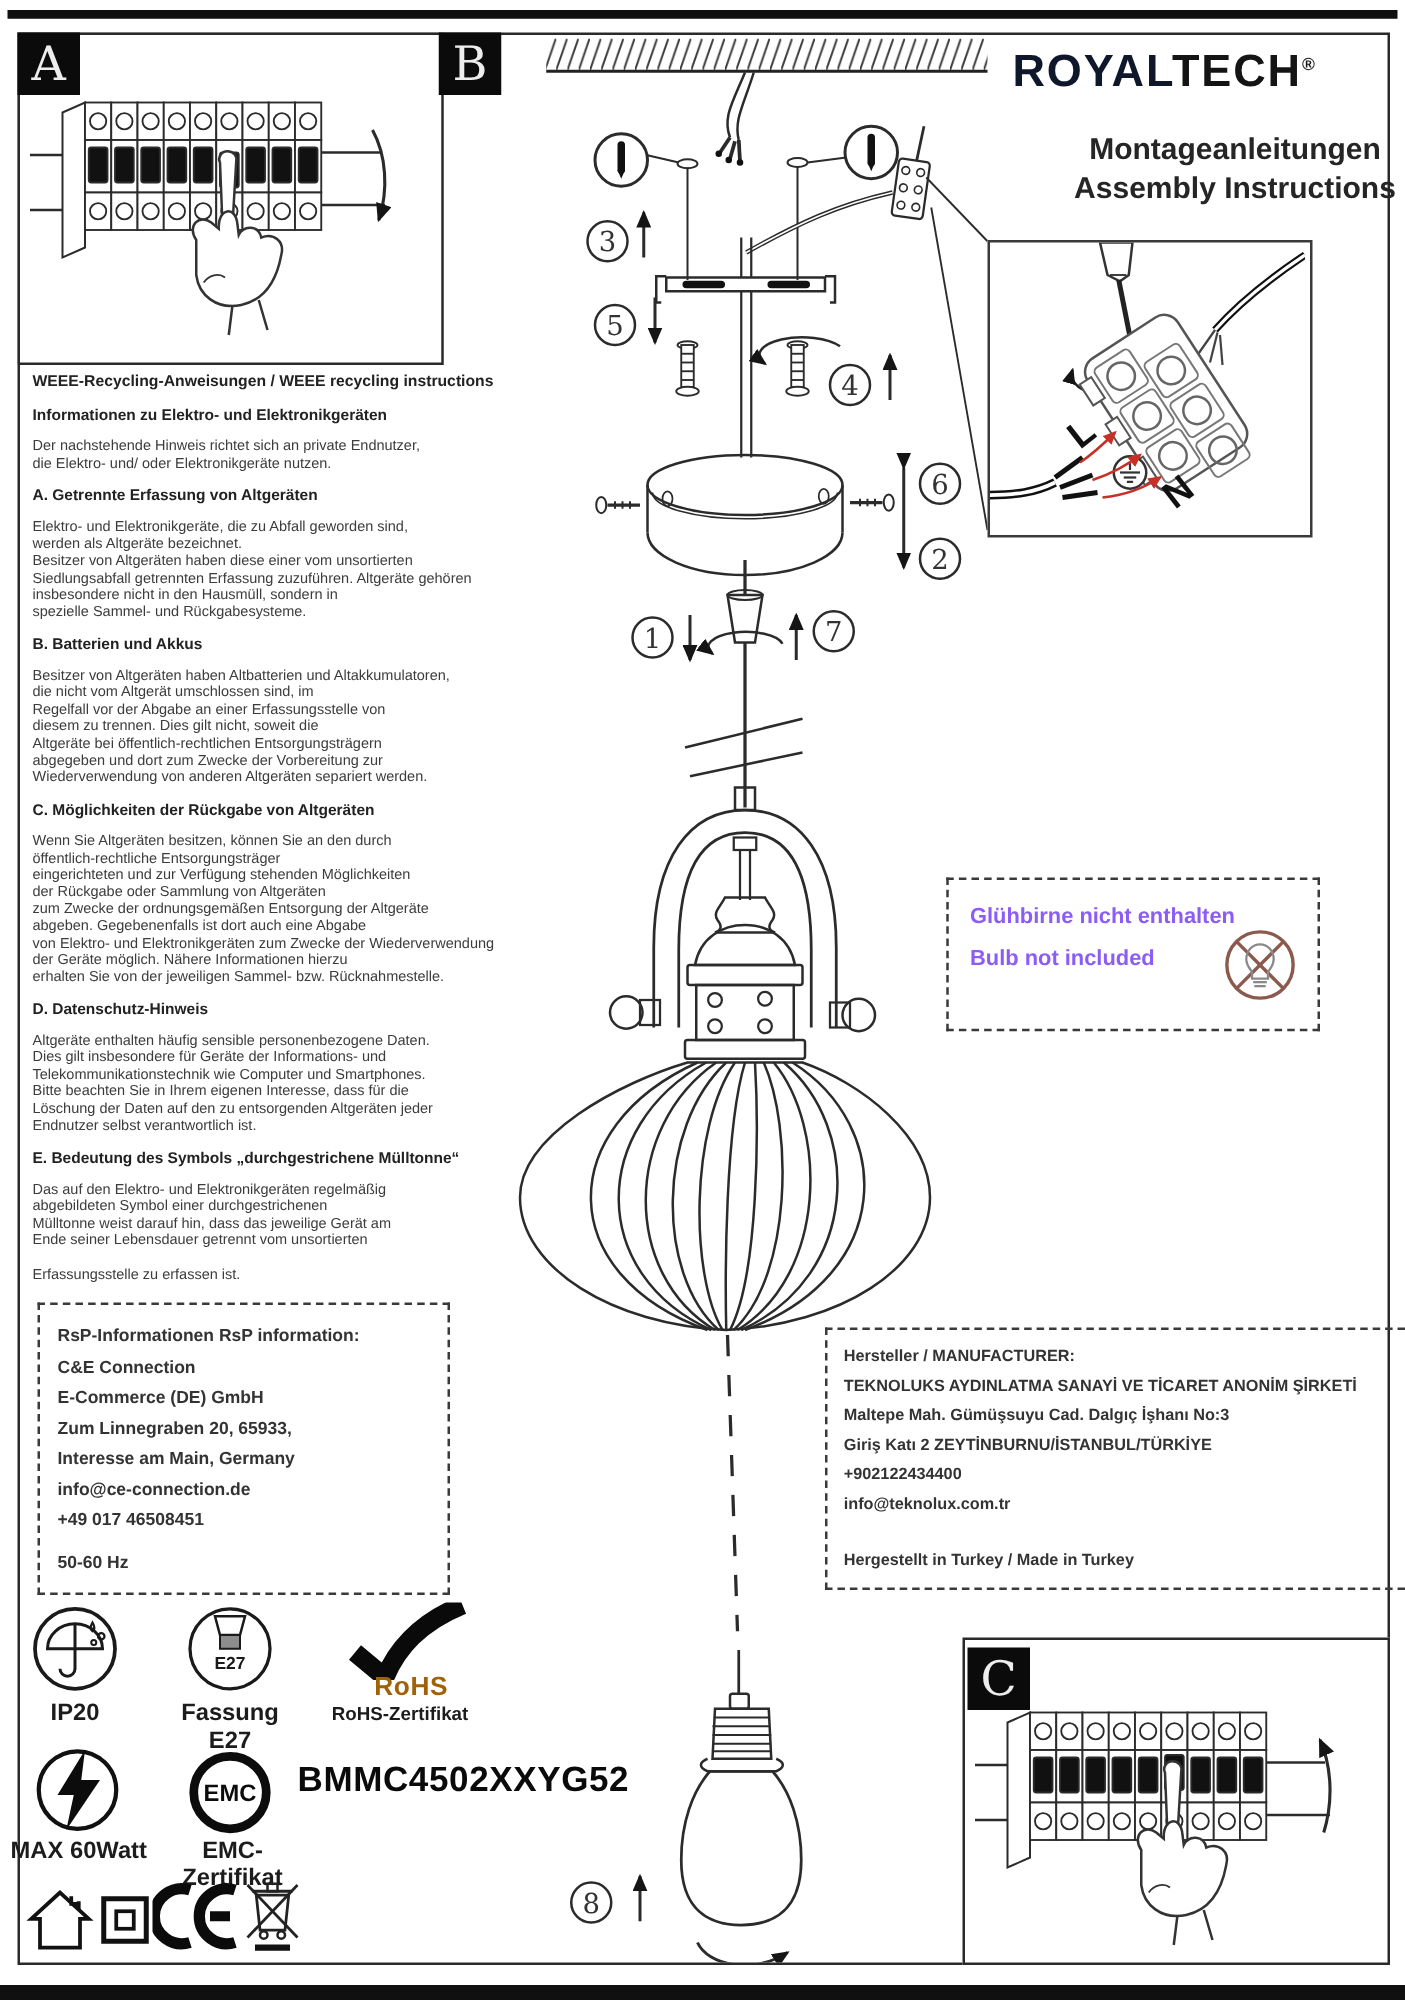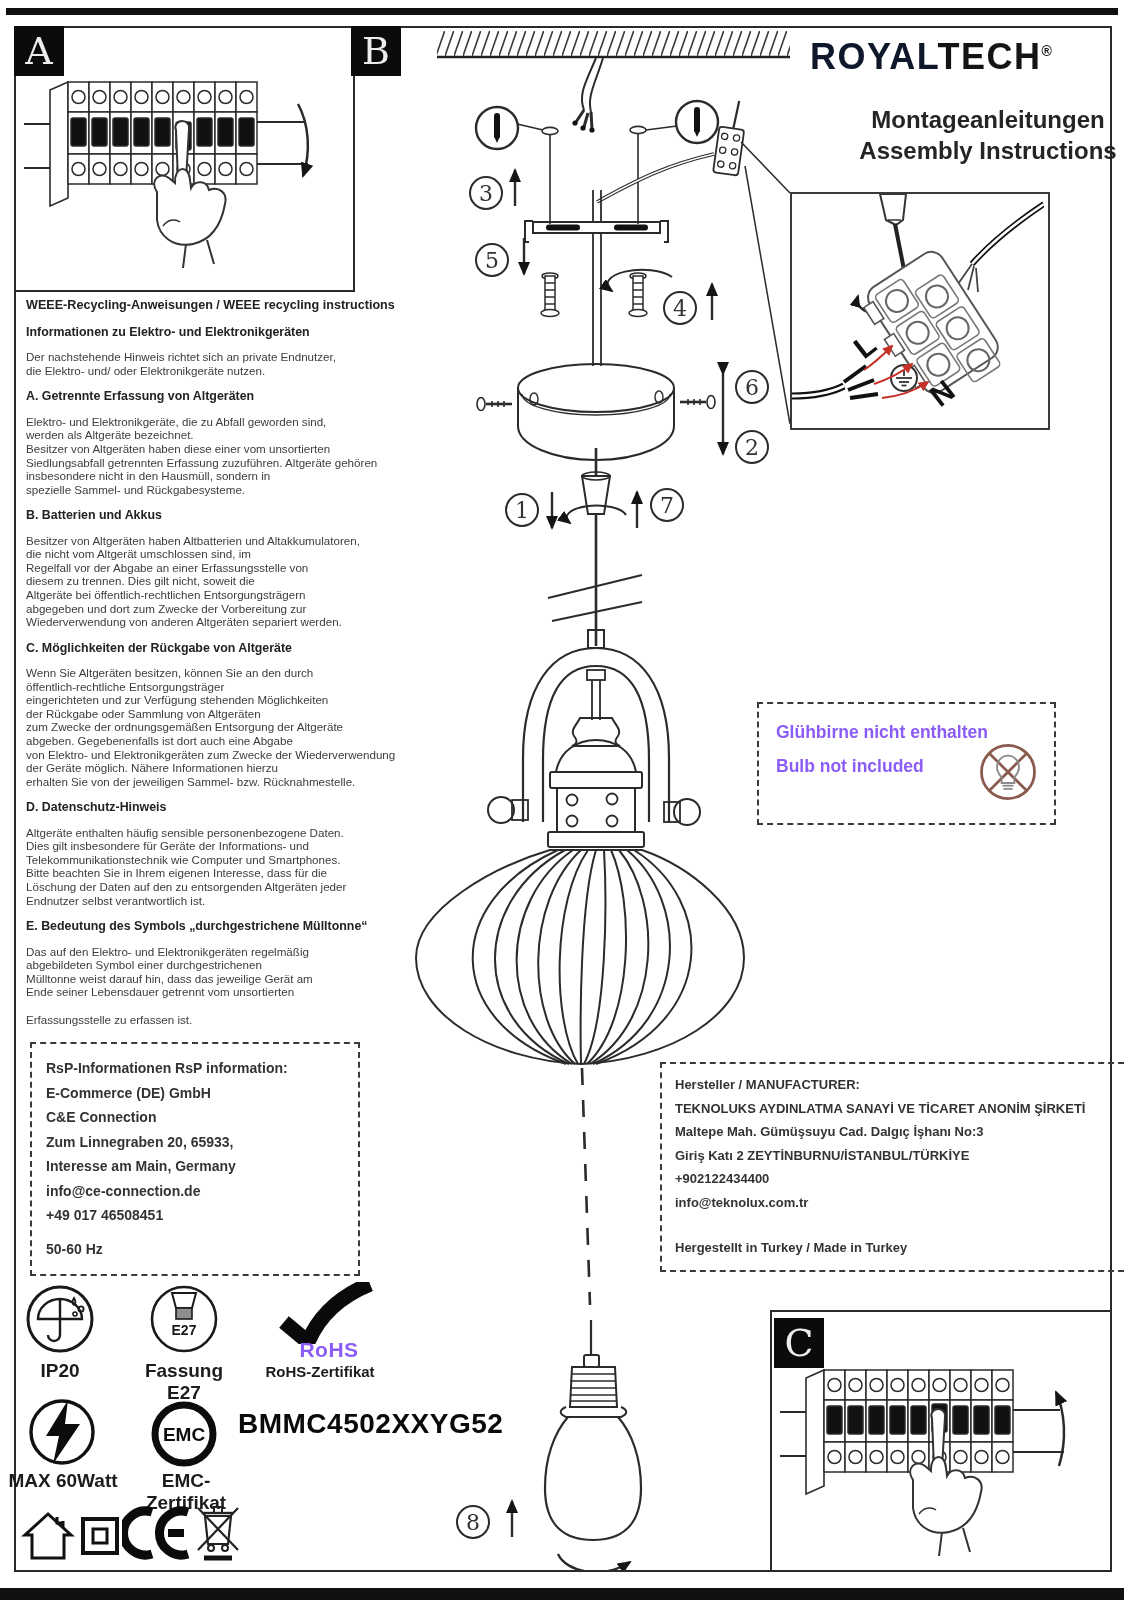--- a/index.html
+++ b/index.html
@@ -31,21 +31,21 @@
   .dashed{border:2.5px dashed #3a3a3a;background:transparent;}
   .bulb-box{font-size:17.5px;font-weight:700;color:#8b5cf6;line-height:34px;
             padding:11px 0 0 17px;}
   .rsp{font-size:14px;font-weight:700;color:#333;line-height:24.5px;padding:12px 14px;}
   .rsp .gap{margin-top:9px;}
   .mfr{font-size:13px;font-weight:700;color:#333;line-height:23.5px;padding:9px 13px;}
   .mfr .made{margin-top:22px;}
   
   .cert-label{font-weight:700;color:#1c1c1c;text-align:center;font-size:19px;}
   .cert-label.small{font-size:15px;}
-  .rohs-word{font-weight:700;font-size:21px;color:#8b5cf6;letter-spacing:.5px;}
+  .rohs-word{font-weight:700;font-size:21px;color:#a16207;letter-spacing:.5px;}
   .model{font-weight:700;font-size:28px;color:#0a0a0a;letter-spacing:.5px;}
 </style>
 </head>
 <body>
 
 <div class="page">
 
   <div class="abs bar" style="left:6px;top:8px;width:1112px;height:7px;"></div>
   <div class="abs bar" style="left:0px;top:1588px;width:1124px;height:12px;"></div>
 
@@ -172,21 +172,21 @@
 insbesondere nicht in den Hausmüll, sondern in
 spezielle Sammel- und Rückgabesysteme.</p>
     <h3>B. Batterien und Akkus</h3>
     <p>Besitzer von Altgeräten haben Altbatterien und Altakkumulatoren,
  die nicht vom Altgerät umschlossen sind, im
 Regelfall vor der Abgabe an einer Erfassungsstelle von
 diesem zu trennen. Dies gilt nicht, soweit die
 Altgeräte bei öffentlich-rechtlichen Entsorgungsträgern
 abgegeben und dort zum Zwecke der Vorbereitung zur
 Wiederverwendung von anderen Altgeräten separiert werden.</p>
-    <h3>C. Möglichkeiten der Rückgabe von Altgeräte</h3>
+    <h3>C. Möglichkeiten der Rückgabe von Altgeräten</h3>
     <p>Wenn Sie Altgeräten besitzen, können Sie an den durch
 öffentlich-rechtliche Entsorgungsträger
 eingerichteten und zur Verfügung stehenden Möglichkeiten
 der Rückgabe oder Sammlung von Altgeräten
  zum Zwecke der ordnungsgemäßen Entsorgung der Altgeräte
 abgeben. Gegebenenfalls ist dort auch eine Abgabe
  von Elektro- und Elektronikgeräten zum Zwecke der Wiederverwendung
 der Geräte möglich. Nähere Informationen hierzu
 erhalten Sie von der jeweiligen Sammel- bzw. Rücknahmestelle.</p>
     <h3>D. Datenschutz-Hinweis</h3>
@@ -519,22 +519,22 @@
       <line x1="15" y1="15" x2="55" y2="55" stroke="#8a5a4e" stroke-width="3"></line>
       <line x1="55" y1="15" x2="15" y2="55" stroke="#8a5a4e" stroke-width="3"></line>
       <path d="M35,17 C42,17 47,23 47,30 C47,35 44,38 42,41 L42,47 L28,47 L28,41 C26,38 23,35 23,30 C23,23 28,17 35,17 Z" fill="none" stroke="#8a8a8a" stroke-width="2"></path>
       <line x1="29" y1="50" x2="41" y2="50" stroke="#8a8a8a" stroke-width="2"></line>
       <line x1="30" y1="53.5" x2="40" y2="53.5" stroke="#8a8a8a" stroke-width="2"></line>
     </svg>
   </div>
 
   <div class="abs dashed rsp" style="left:30px;top:1042px;width:298px;height:206px;">
     <div>RsP-Informationen RsP information:</div>
+    <div>C&amp;E Connection</div>
     <div>E-Commerce (DE) GmbH</div>
-    <div>C&amp;E Connection</div>
     <div>Zum Linnegraben 20, 65933,</div>
     <div>Interesse am Main, Germany</div>
     <div>info@ce-connection.de</div>
     <div>+49 017 46508451</div>
     <div class="gap">50-60 Hz</div>
   </div>
 
   <div class="abs dashed mfr" style="left:660px;top:1062px;width:444px;height:188px;">
     <div>Hersteller / MANUFACTURER:</div>
     <div>TEKNOLUKS AYDINLATMA SANAYİ VE TİCARET ANONİM ŞİRKETİ</div>

